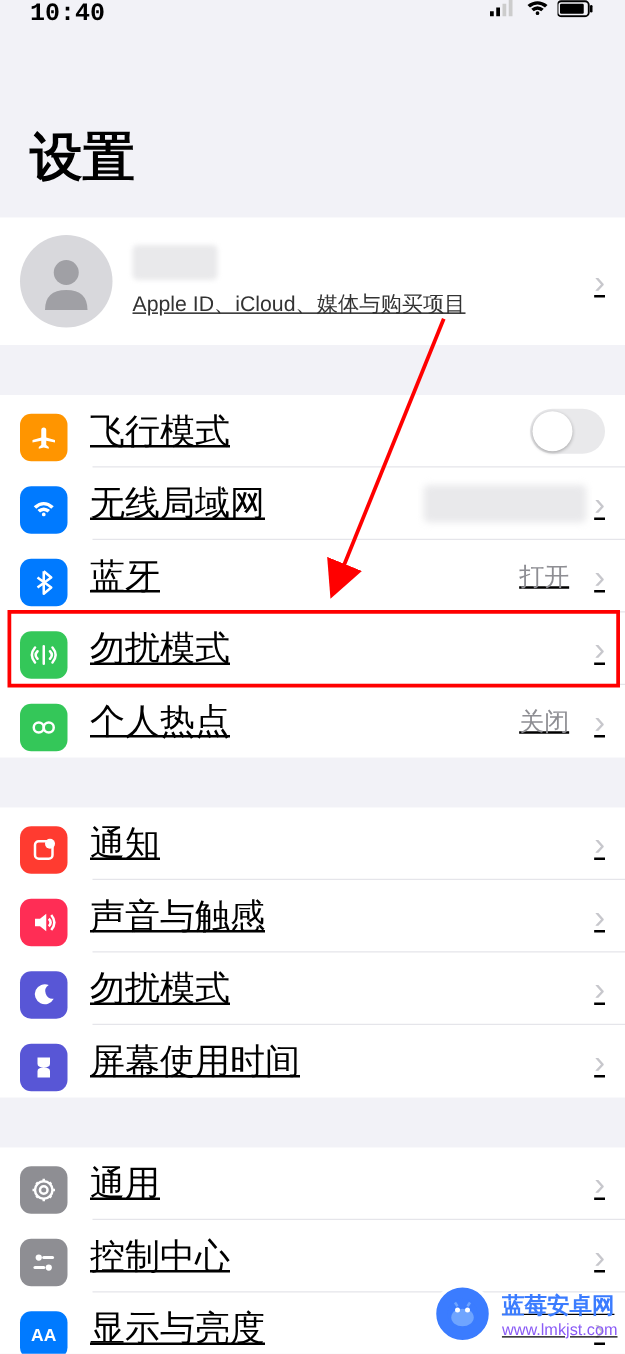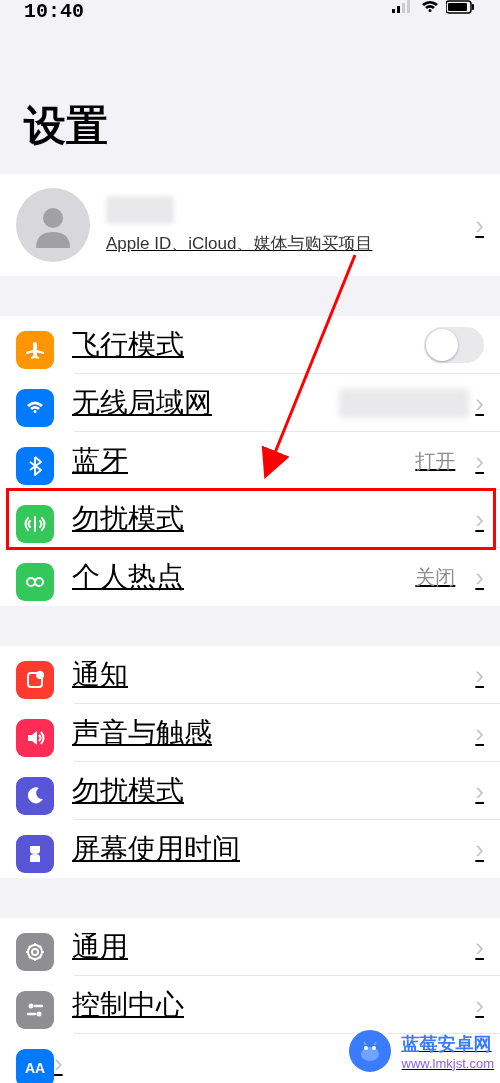--- a/index.html
+++ b/index.html
@@ -325,20 +325,21 @@
         </div>
         <span class="row-label">控制中心</span>
         <span class="chevron">›</span>
       </div>
       <div class="row">
         <div class="icon-box" style="background:#007aff">
           <svg width="22" height="22" viewBox="0 0 22 22">
             <text x="11" y="16" font-size="14" fill="#fff" text-anchor="middle" font-weight="bold">AA</text>
           </svg>
         </div>
+        <span class="row-label">显示与亮度</span>
         <span class="chevron">›</span>
       </div>
     </div>
   </div>
 
 <div class="highlight-box"></div>
 
 <svg class="arrow-svg" width="120" height="230">
   <defs>
       <marker id="ah" markerWidth="10" markerHeight="10" refX="5" refY="5" orient="auto">

